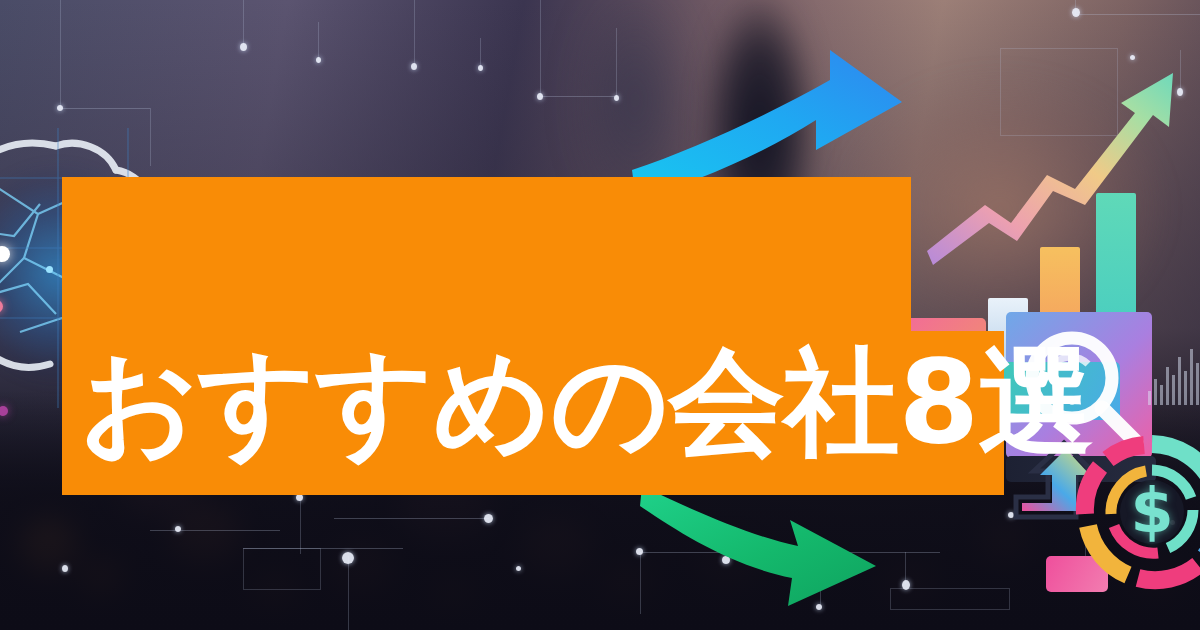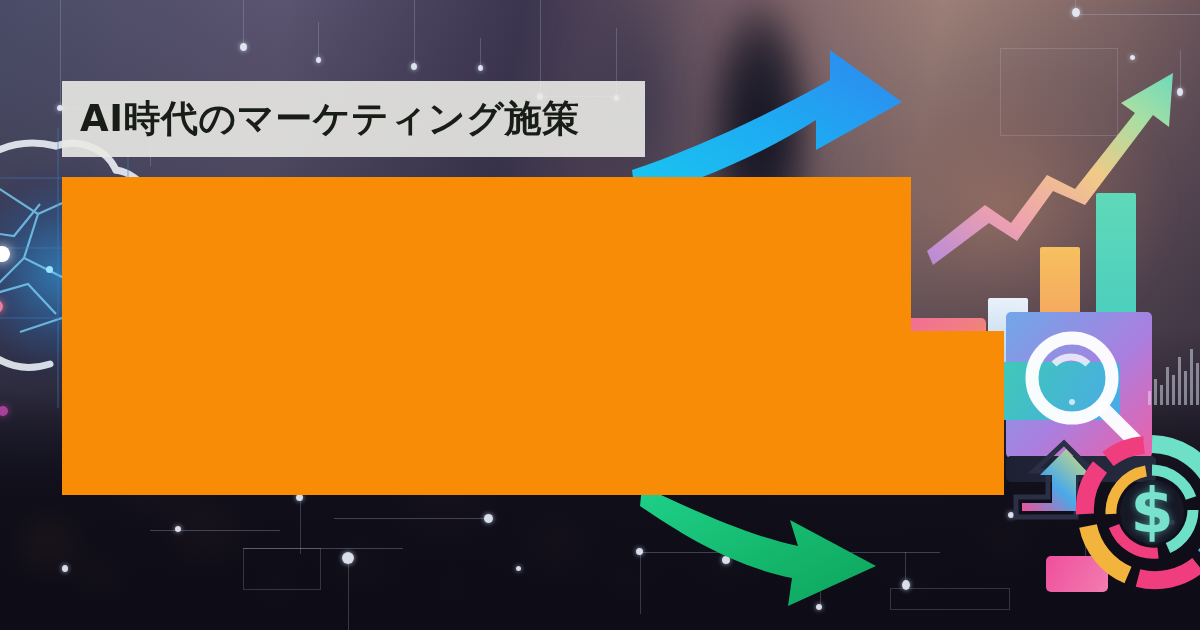--- a/index.html
+++ b/index.html
@@ -324,21 +324,19 @@
       <linearGradient id="gGreen" x1="0" y1="0" x2="1" y2="1">
         <stop offset="0%" stop-color="#1fd18a"></stop>
         <stop offset="55%" stop-color="#14b86c"></stop>
         <stop offset="100%" stop-color="#0fa35f"></stop>
       </linearGradient>
     </defs>
     <path d="M2 6 C 52 30, 110 56, 158 66 L 150 40 L 236 86 L 148 126 L 152 98
              C 92 86, 38 52, 0 26 Z" fill="url(#gGreen)"></path>
   </svg>
 
-  <div class="subtitle-band">
-    <span class="subtitle-text">AI時代のマーケティング施策</span>
-  </div>
 
   <div class="title-band-1"></div>
   <div class="title-band-2"></div>
 
+  <div class="title-line title-line-2">おすすめの会社8選</div>
 
 </div>
 
 </body></html>

